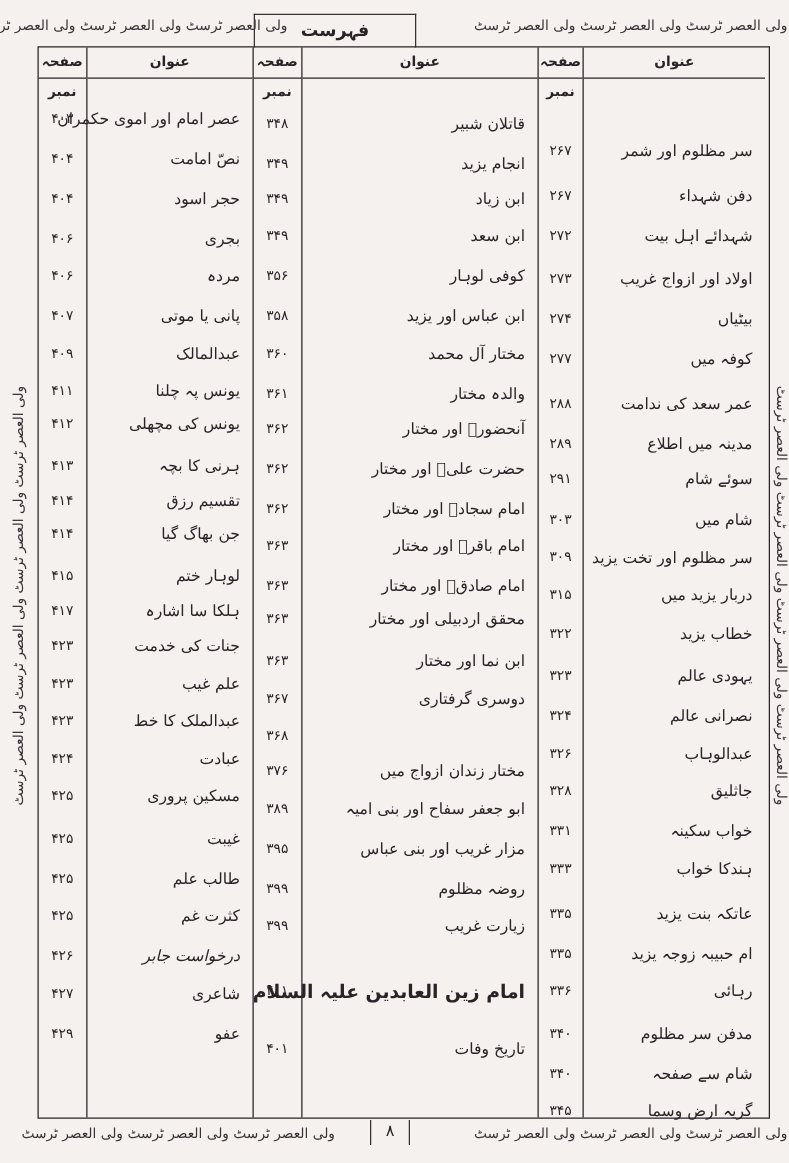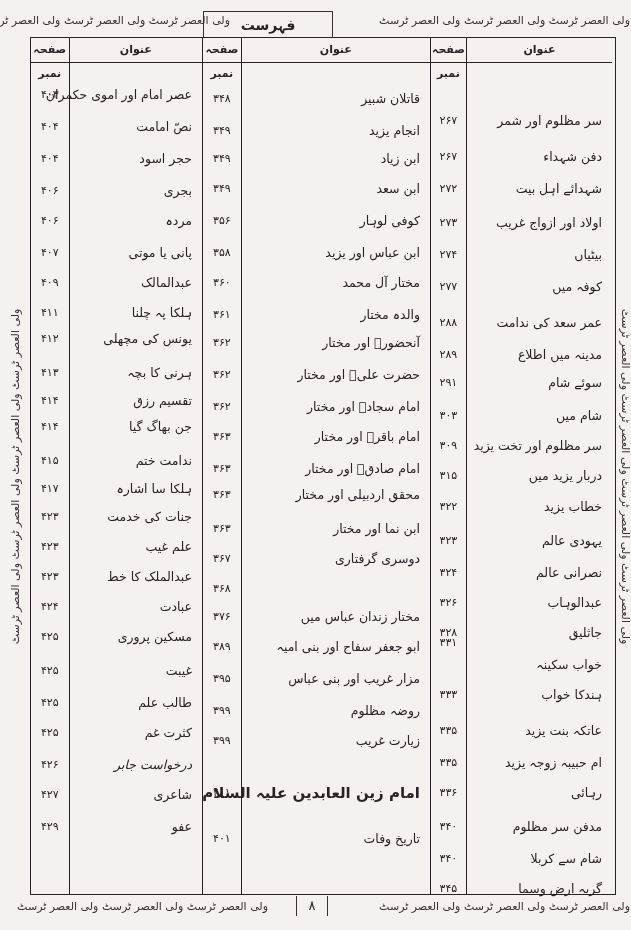--- a/index.html
+++ b/index.html
@@ -121,26 +121,26 @@
       <div class="col title" style="width:134px;">
         <div class="head">عنوان</div>
         <div class="rows" id="g3-titles">
             <div class="cell" style="top: 24px;">عصر امام اور اموی حکمران</div>
             <div class="cell" style="top: 56px;">نصّ امامت</div>
             <div class="cell" style="top: 88px;">حجر اسود</div>
             <div class="cell" style="top: 120px;">بجری</div>
             <div class="cell" style="top: 150px;">مردہ</div>
             <div class="cell" style="top: 182px;">پانی یا موتی</div>
             <div class="cell" style="top: 212px;">عبدالمالک</div>
-            <div class="cell" style="top: 242px;">ہلکا پہ چلنا</div>
+            <div class="cell" style="top: 242px;">یونس پہ چلنا</div>
             <div class="cell" style="top: 268px;">یونس کی مچھلی</div>
             <div class="cell" style="top: 302px;">ہرنی کا بچہ</div>
             <div class="cell" style="top: 330px;">تقسیم رزق</div>
             <div class="cell" style="top: 356px;">جن بھاگ گیا</div>
-            <div class="cell" style="top: 390px;">ندامت ختم</div>
+            <div class="cell" style="top: 390px;">لوہار ختم</div>
             <div class="cell" style="top: 418px;">ہلکا سا اشارہ</div>
             <div class="cell" style="top: 446px;">جنات کی خدمت</div>
             <div class="cell" style="top: 476px;">علم غیب</div>
             <div class="cell" style="top: 506px;">عبدالملک کا خط</div>
             <div class="cell" style="top: 536px;">عبادت</div>
             <div class="cell" style="top: 566px;">مسکین پروری</div>
             <div class="cell" style="top: 600px;">غیبت</div>
             <div class="cell" style="top: 632px;">طالب علم</div>
             <div class="cell" style="top: 662px;">کثرت غم</div>
             <div class="cell" style="top: 694px; font-style: italic;">درخواست جابر</div>
@@ -192,21 +192,21 @@
             <div class="cell" style="top: 212px;">مختار آل محمد</div>
             <div class="cell" style="top: 244px;">والدہ مختار</div>
             <div class="cell" style="top: 272px;">آنحضورؐ اور مختار</div>
             <div class="cell" style="top: 304px;">حضرت علیؑ اور مختار</div>
             <div class="cell" style="top: 336px;">امام سجادؑ اور مختار</div>
             <div class="cell" style="top: 366px;">امام باقرؑ اور مختار</div>
             <div class="cell" style="top: 398px;">امام صادقؑ اور مختار</div>
             <div class="cell" style="top: 424px;">محقق اردبیلی اور مختار</div>
             <div class="cell" style="top: 458px;">ابن نما اور مختار</div>
             <div class="cell" style="top: 488px;">دوسری گرفتاری</div>
-            <div class="cell" style="top: 546px;">مختار زندان عباس میں</div>
+            <div class="cell" style="top: 546px;">مختار زندان ازواج میں</div>
             <div class="cell" style="top: 576px;">ابو جعفر سفاح اور بنی امیہ</div>
             <div class="cell" style="top: 608px;">مزار غریب اور بنی عباس</div>
             <div class="cell" style="top: 640px;">روضہ مظلوم</div>
             <div class="cell" style="top: 670px;">زیارت غریب</div>
             <div class="cell big" style="top: 722px;">امام زین العابدین علیہ السلام</div>
             <div class="cell" style="top: 768px;">تاریخ وفات</div>
           </div>
       </div>
     </div>
 
@@ -224,21 +224,21 @@
             <div class="cell" style="top: 284px;">۲۸۹</div>
             <div class="cell" style="top: 312px;">۲۹۱</div>
             <div class="cell" style="top: 345px;">۳۰۳</div>
             <div class="cell" style="top: 375px;">۳۰۹</div>
             <div class="cell" style="top: 405px;">۳۱۵</div>
             <div class="cell" style="top: 436px;">۳۲۲</div>
             <div class="cell" style="top: 470px;">۳۲۳</div>
             <div class="cell" style="top: 502px;">۳۲۴</div>
             <div class="cell" style="top: 532px;">۳۲۶</div>
             <div class="cell" style="top: 562px;">۳۲۸</div>
-            <div class="cell" style="top: 572px;">۳۳۱</div>
+            <div class="cell" style="top: 594px;">۳۳۱</div>
             <div class="cell" style="top: 624px;">۳۳۳</div>
             <div class="cell" style="top: 660px;">۳۳۵</div>
             <div class="cell" style="top: 692px;">۳۳۵</div>
             <div class="cell" style="top: 722px;">۳۳۶</div>
             <div class="cell" style="top: 756px;">۳۴۰</div>
             <div class="cell" style="top: 788px;">۳۴۰</div>
             <div class="cell" style="top: 818px;">۳۴۵</div>
           </div>
       </div>
       <div class="col title" style="width:146px;">
@@ -260,21 +260,21 @@
             <div class="cell" style="top: 470px;">یہودی عالم</div>
             <div class="cell" style="top: 502px;">نصرانی عالم</div>
             <div class="cell" style="top: 532px;">عبدالوہاب</div>
             <div class="cell" style="top: 562px;">جاثلیق</div>
             <div class="cell" style="top: 594px;">خواب سکینہ</div>
             <div class="cell" style="top: 624px;">ہندکا خواب</div>
             <div class="cell" style="top: 660px;">عاتکہ بنت یزید</div>
             <div class="cell" style="top: 692px;">ام حبیبہ زوجہ یزید</div>
             <div class="cell" style="top: 722px;">رہائی</div>
             <div class="cell" style="top: 756px;">مدفن سر مظلوم</div>
-            <div class="cell" style="top: 788px;">شام سے کربلا</div>
+            <div class="cell" style="top: 788px;">شام سے صفحہ</div>
             <div class="cell" style="top: 818px;">گریہ ارض وسما</div>
           </div>
       </div>
     </div>
   </div>
 
   <div class="border-text bottom-left">ولی العصر ٹرسٹ ولی العصر ٹرسٹ ولی العصر ٹرسٹ</div>
   <div class="page-num-box">۸</div>
   <div class="border-text bottom-right">ولی العصر ٹرسٹ ولی العصر ٹرسٹ ولی العصر ٹرسٹ</div>
 </div>

